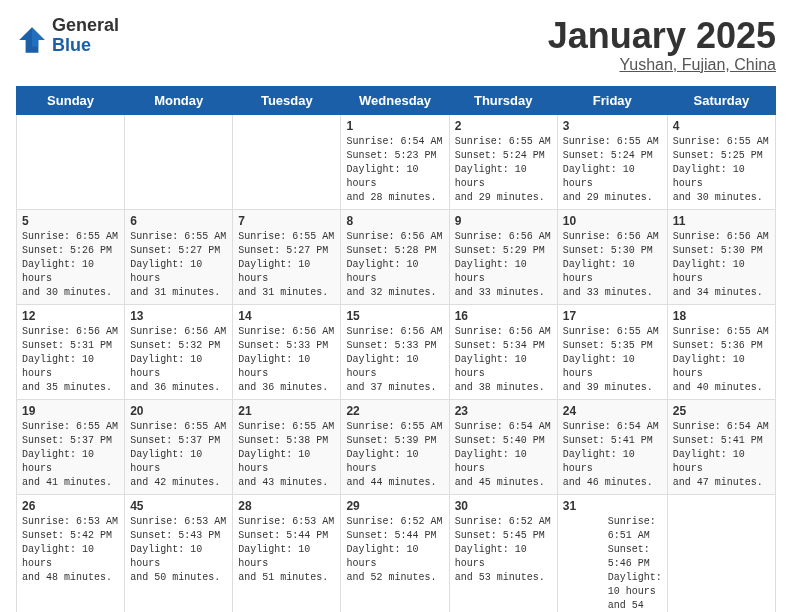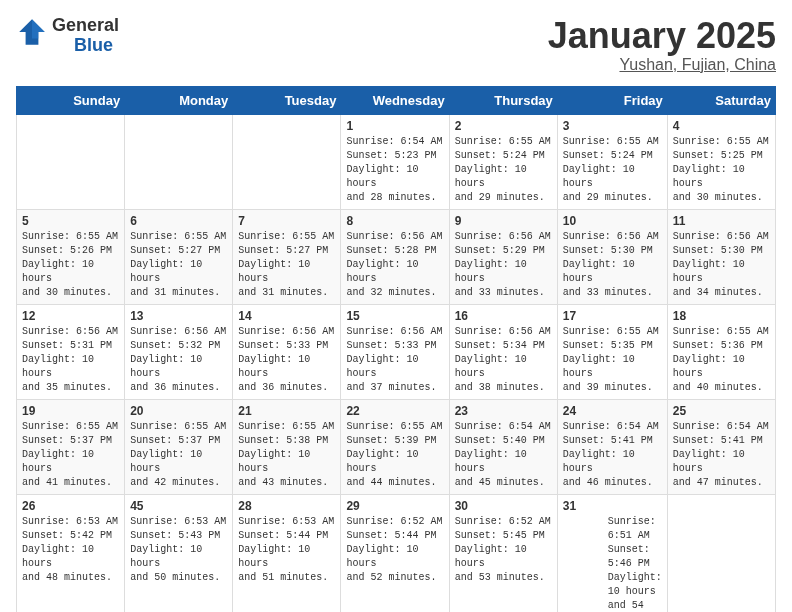--- a/index.html
+++ b/index.html
@@ -11,37 +11,36 @@
       padding: 16px;
     }
     .header {
       display: flex;
       justify-content: space-between;
       align-items: flex-start;
       margin-bottom: 12px;
     }
     .logo {
       display: flex;
-      align-items: flex-start;
+      align-items: flex-end;
     }
     .logo-text {
       display: flex;
       flex-direction: column;
       line-height: 1.1;
     }
     .logo-general {
       font-size: 18px;
       font-weight: bold;
       color: #333;
     }
     .logo-blue {
       font-size: 18px;
       font-weight: bold;
       color: #1a5fa8;
-      margin-left: 22px;
     }
     .logo-icon {
       width: 32px;
       height: 32px;
       margin-right: 4px;
     }
     .title-block {
       text-align: right;
       margin-left: 11px;
     }
@@ -57,21 +56,21 @@
       text-decoration: underline;
     }
     .calendar {
       width: 100%;
       border-collapse: collapse;
       border: 1px solid #ccc;
     }
     .calendar th {
       background-color: #1a5fa8;
       color: #fff;
-      text-align: right;
+      text-align: center;
       padding: 6px 4px;
       font-size: 13px;
       border: 1px solid #1a5fa8;
     }
     .calendar td {
       vertical-align: top;
       padding: 4px 5px;
       font-size: 10.5px;
       color: #333;
       border: 1px solid #ddd;

